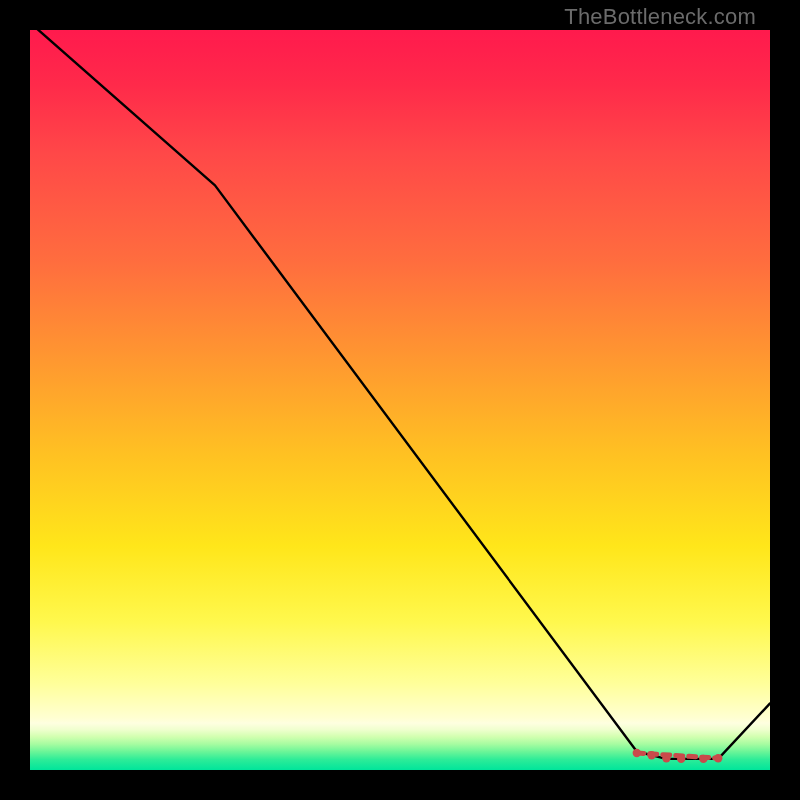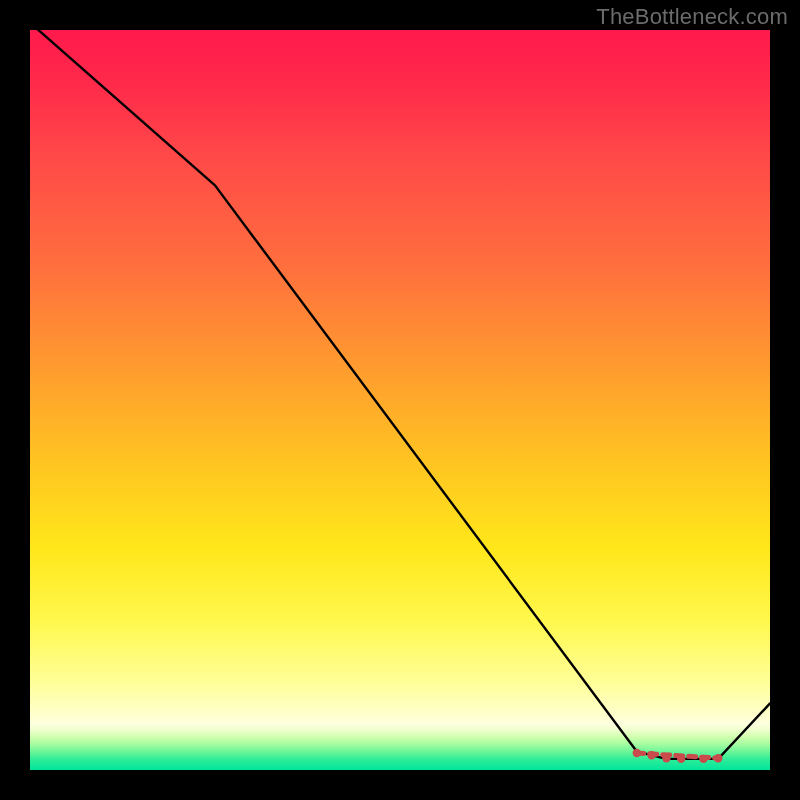--- a/index.html
+++ b/index.html
@@ -9,21 +9,20 @@
     height: 800px;
     background: #000;
     overflow: hidden;
     font-family: Arial, Helvetica, sans-serif;
   }
   .frame {
     position: relative;
     width: 768px;
     height: 800px;
     background: #000;
-    padding-left: 32px;
   }
   .watermark {
     position: absolute;
     top: 4px;
     right: 12px;
     color: #6b6b6b;
     font-size: 22px;
     font-weight: 400;
     letter-spacing: 0.2px;
   }

